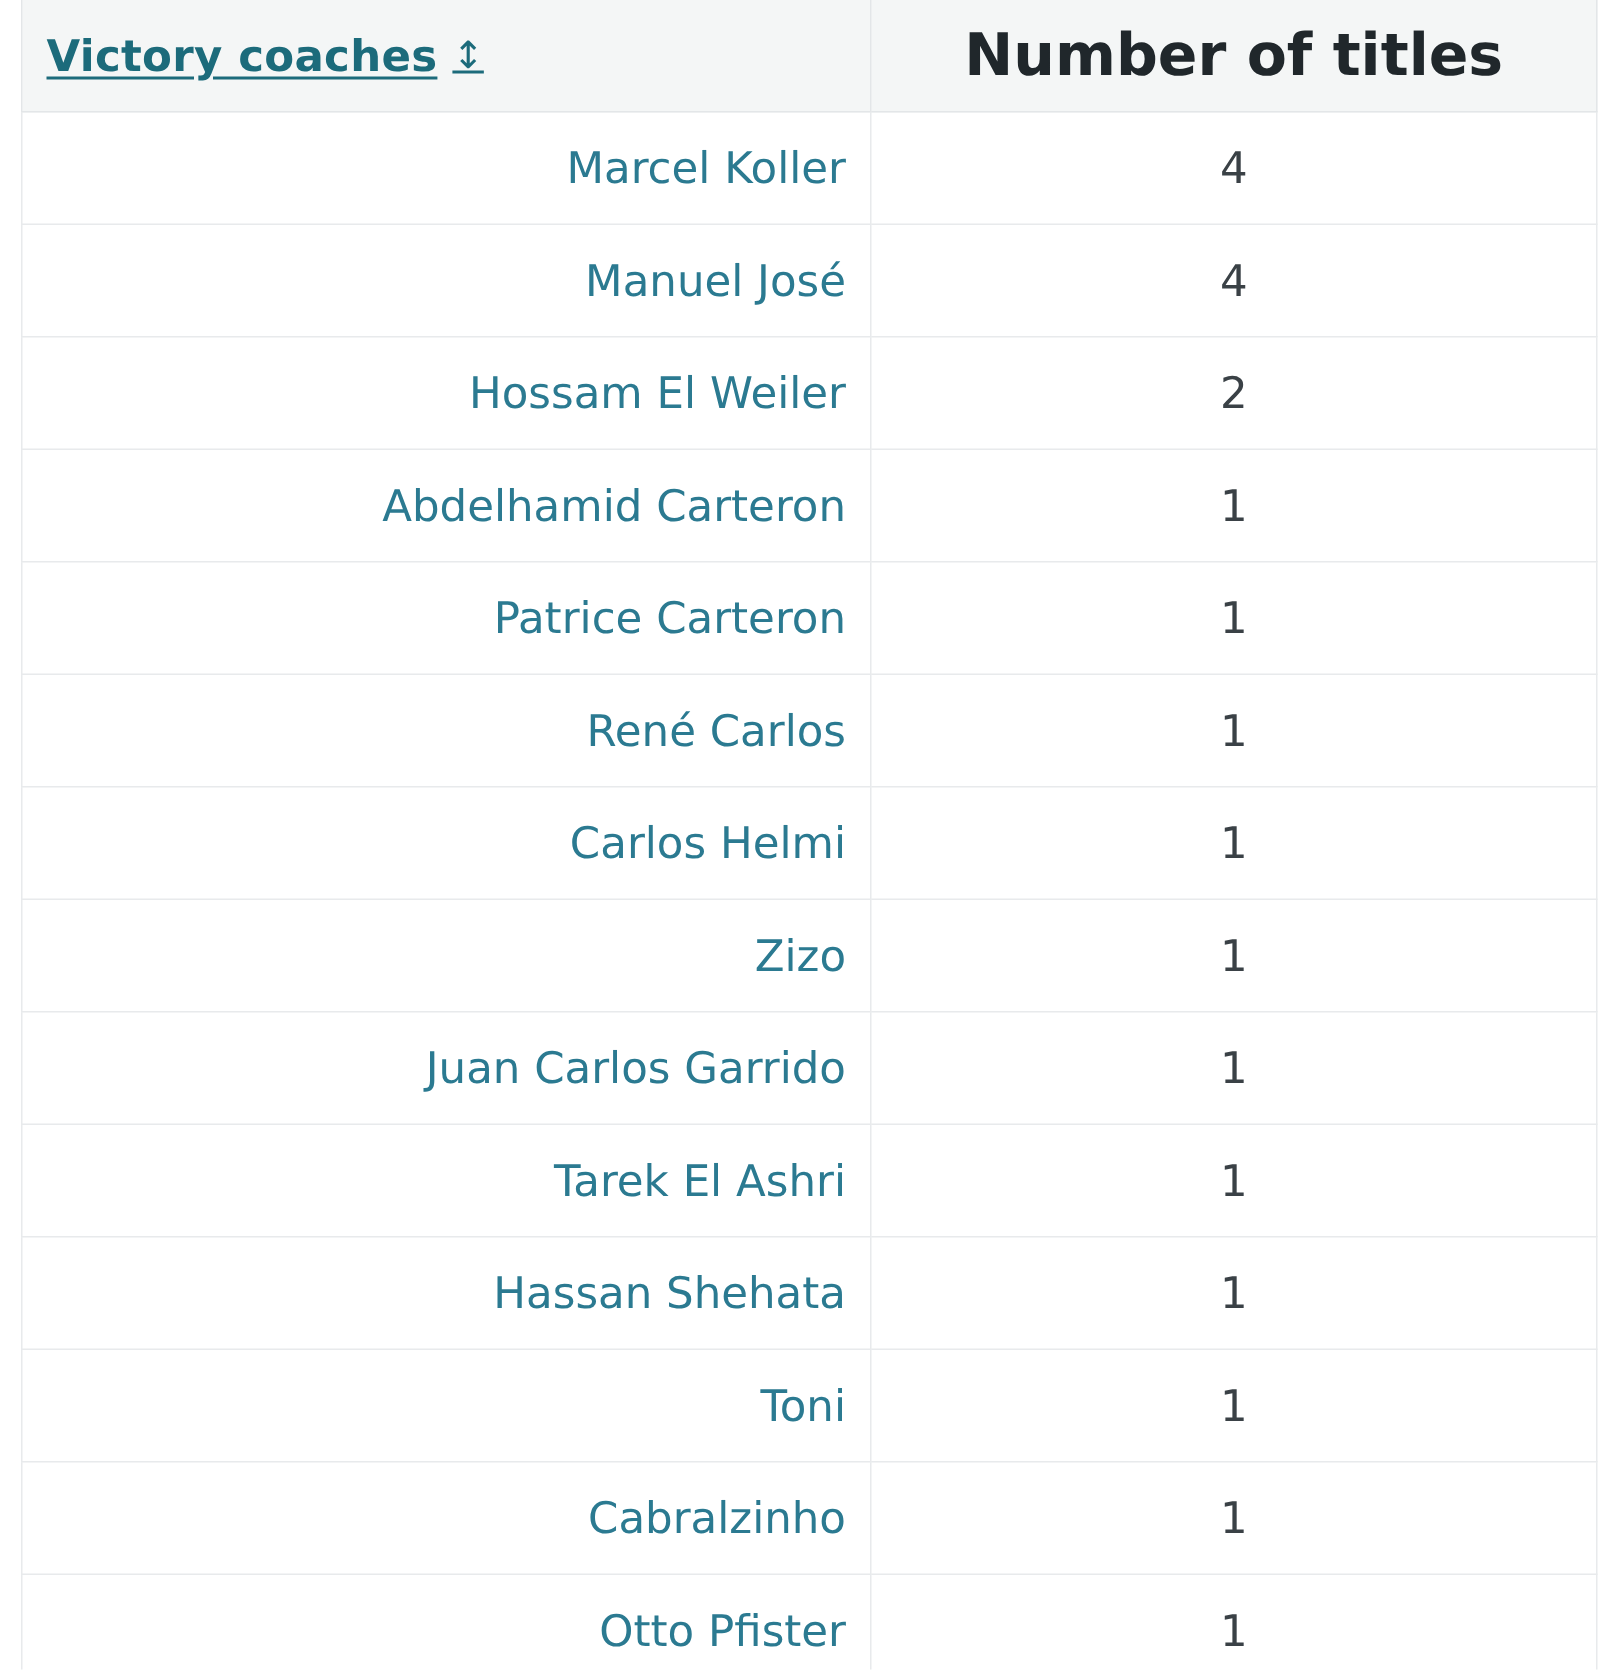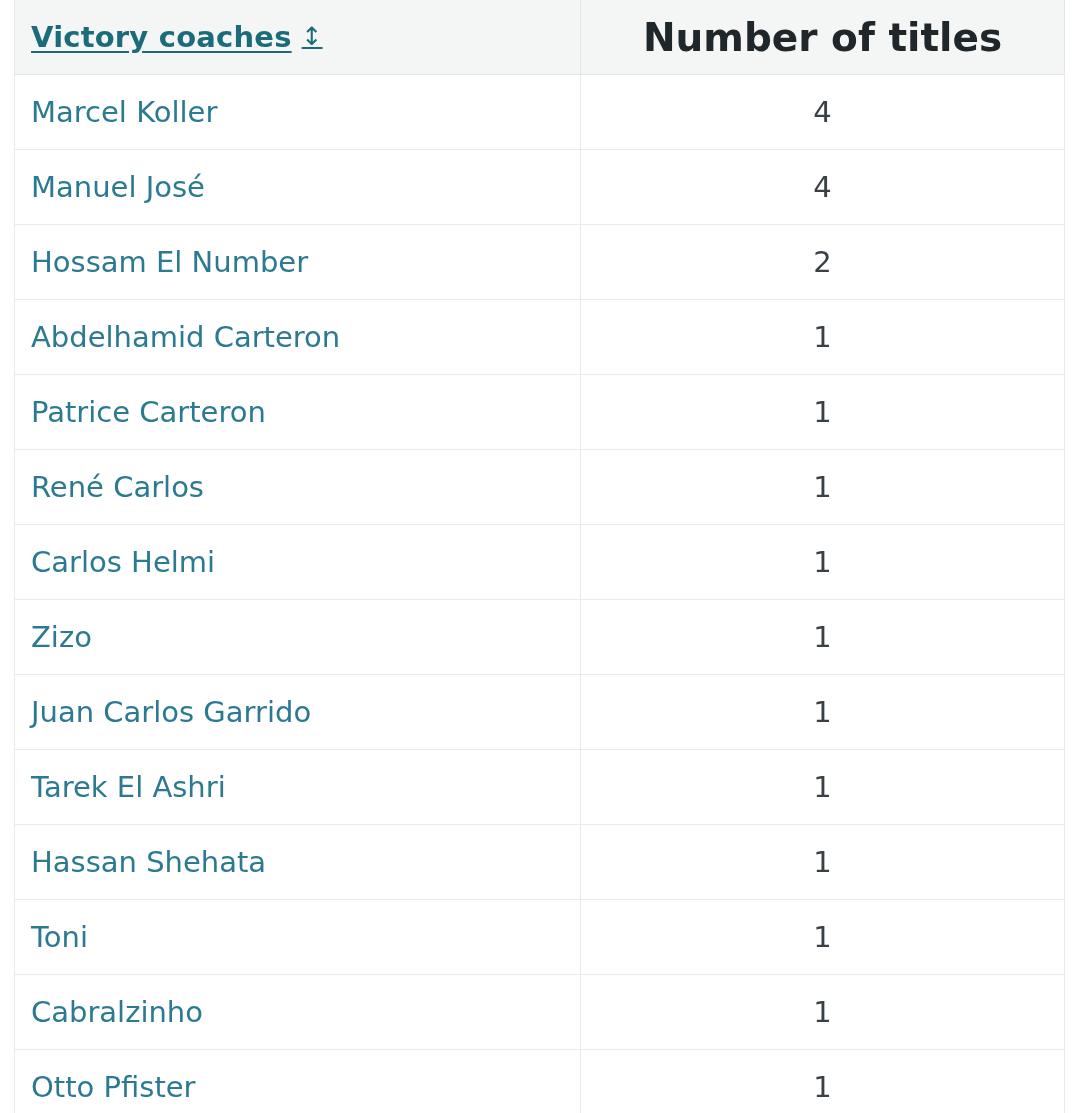--- a/index.html
+++ b/index.html
@@ -65,21 +65,21 @@
   }
 
   tbody td {
     border: 1px solid #e8eaec;
     height: 75px;
     padding: 0 16px;
     vertical-align: middle;
     box-sizing: border-box;
   }
   tbody td.cell-name {
-    text-align: left;
+    text-align: right;
   }
   tbody td.cell-value {
     text-align: center;
   }
   .coach-link {
     color: #2b7a91;
     font-size: 29px;
     font-weight: normal;
     text-decoration: none;
   }
@@ -111,21 +111,21 @@
     <tbody>
         <tr>
           <td class="cell-name"><a class="coach-link">Marcel Koller</a></td>
           <td class="cell-value"><span class="titles-value">4</span></td>
         </tr>
         <tr>
           <td class="cell-name"><a class="coach-link">Manuel José</a></td>
           <td class="cell-value"><span class="titles-value">4</span></td>
         </tr>
         <tr>
-          <td class="cell-name"><a class="coach-link">Hossam El Number</a></td>
+          <td class="cell-name"><a class="coach-link">Hossam El Weiler</a></td>
           <td class="cell-value"><span class="titles-value">2</span></td>
         </tr>
         <tr>
           <td class="cell-name"><a class="coach-link">Abdelhamid Carteron</a></td>
           <td class="cell-value"><span class="titles-value">1</span></td>
         </tr>
         <tr>
           <td class="cell-name"><a class="coach-link">Patrice Carteron</a></td>
           <td class="cell-value"><span class="titles-value">1</span></td>
         </tr>

